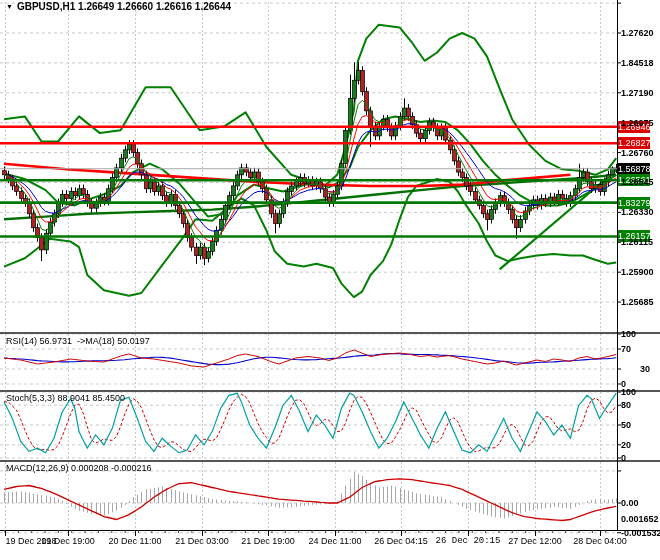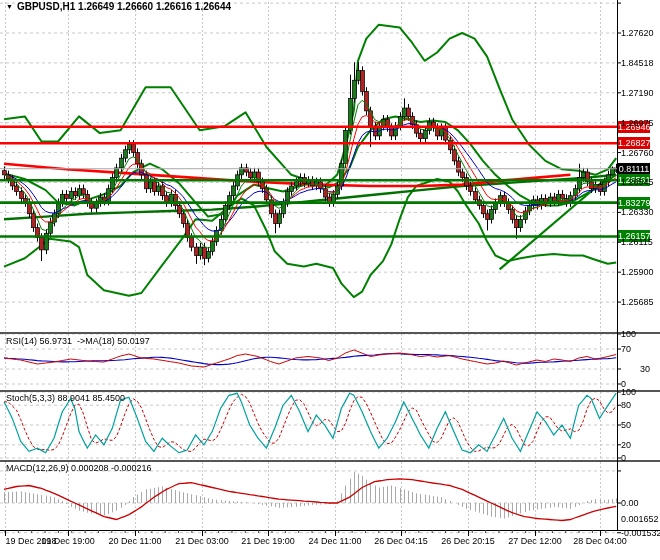--- a/index.html
+++ b/index.html
@@ -1,21 +1,21 @@
 <!DOCTYPE html>
 <html><head>
 <meta charset="utf-8">
 <style>
   html,body{margin:0;padding:0;background:#fff;}
   #win{position:relative;width:660px;height:560px;background:#fff;overflow:hidden;
        font-family:"Liberation Sans",sans-serif;}
   #chart-svg{position:absolute;left:0;top:0;}
   #title-bar{position:absolute;left:6px;top:1px;font-size:10px;font-weight:bold;color:#000;white-space:pre;}
   #dd{display:inline-block;font-size:7px;vertical-align:1px;margin-right:4px;}
-  .axl{position:absolute;left:621px;font-size:9px;color:#000;}
+  .axl{position:absolute;left:621px;font-size:9px;color:#000;font-weight:bold;}
   .tag{position:absolute;left:618px;width:32px;height:12px;line-height:12px;text-align:center;
        font-size:9px;color:#fff;}
   .tlab{position:absolute;top:536px;width:70px;text-align:center;font-size:9px;color:#000;white-space:nowrap;}
   .plab{position:absolute;left:6px;font-size:9px;color:#000;white-space:pre;}
 </style>
 </head>
 <body>
 
 <div id="win">
   <svg id="chart-svg" width="660" height="560">
@@ -634,21 +634,21 @@
     </svg>
 
   <div id="title-bar"><span id="dd">▼</span><span>GBPUSD,H1</span><span> </span><span>1.26649 1.26660 1.26616 1.26644</span></div>
 
   <div class="plab" id="rsi-label" style="top: 336px;">RSI(14) 56.9731  -&gt;MA(18) 50.0197</div>
   <div class="plab" id="stoch-label" style="top: 393px;">Stoch(5,3,3) 88.9041 85.4500</div>
   <div class="plab" id="macd-label" style="top: 463px;">MACD(12,26,9) 0.000208 -0.000216</div>
 
   <div class="tag" id="tag-r1" style="top: 120.723px; background: rgb(221, 0, 0);">1.26946</div>
   <div class="tag" id="tag-r2" style="top: 137.271px; background: rgb(221, 0, 0);">1.26827</div>
-  <div class="tag" id="tag-cur" style="top: 162.719px; background: rgb(0, 0, 0);">0.81111</div>
+  <div class="tag" id="tag-cur" style="top: 162.719px; background: rgb(0, 0, 0);">1.56878</div>
   <div class="tag" id="tag-s1" style="top: 174.261px; background: rgb(0, 128, 0);">1.26561</div>
   <div class="tag" id="tag-s2" style="top: 196.649px; background: rgb(0, 128, 0);">1.83279</div>
   <div class="tag" id="tag-s3" style="top: 230.44px; background: rgb(0, 128, 0);">1.26157</div>
 <div class="axl" style="top: 27.9978px;">1.27620</div>
     <div class="axl" style="top: 57.8954px;">1.84518</div>
     <div class="axl" style="top: 87.7929px;">1.27190</div>
     <div class="axl" style="top: 117.69px;">1.26975</div>
     <div class="axl" style="top: 147.588px;">1.26760</div>
     <div class="axl" style="top: 177.486px;">1.26545</div>
     <div class="axl" style="top: 207.383px;">1.26330</div>
@@ -667,16 +667,16 @@
     <div class="axl" style="top: 465.951px; margin-top: 48px;">0.001652</div>
     <div class="axl" style="top: 498px;">0.00</div>
     <div class="axl" style="top: 527.721px;">-0.001532</div>
     <div class="tlab" style="left: -4px;">19 Dec 2018</div>
     <div class="tlab" style="left: 33px;">19 Dec 19:00</div>
     <div class="tlab" style="left: 100px;">20 Dec 11:00</div>
     <div class="tlab" style="left: 167px;">21 Dec 03:00</div>
     <div class="tlab" style="left: 233px;">21 Dec 19:00</div>
     <div class="tlab" style="left: 300px;">24 Dec 11:00</div>
     <div class="tlab" style="left: 366px;">26 Dec 04:15</div>
-    <div class="tlab" style="left: 433px;">26 Dec 20:15</div>
+    <div class="tlab" style="left: 433px; font-family: Liberation Mono, monospace;">26 Dec 20:15</div>
     <div class="tlab" style="left: 500px;">27 Dec 12:00</div>
     <div class="tlab" style="left: 565px;">28 Dec 04:00</div>
   </div>
 
 </body></html>

